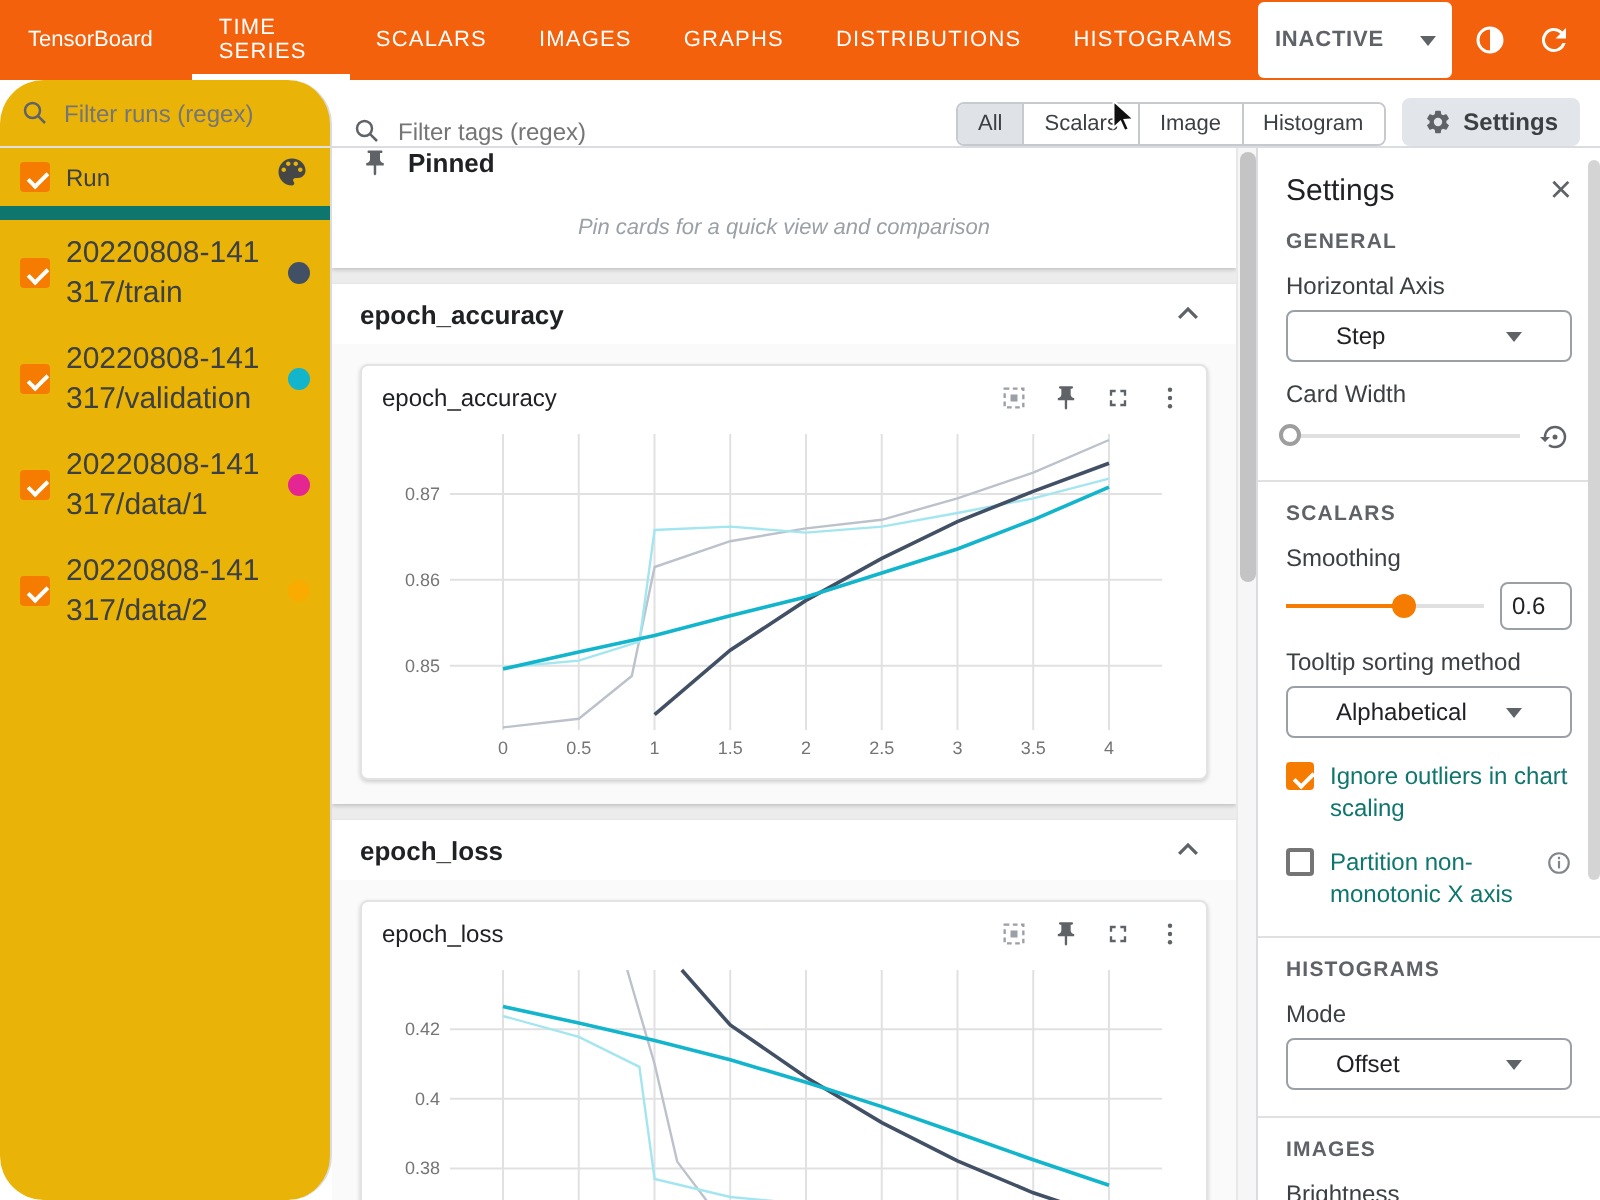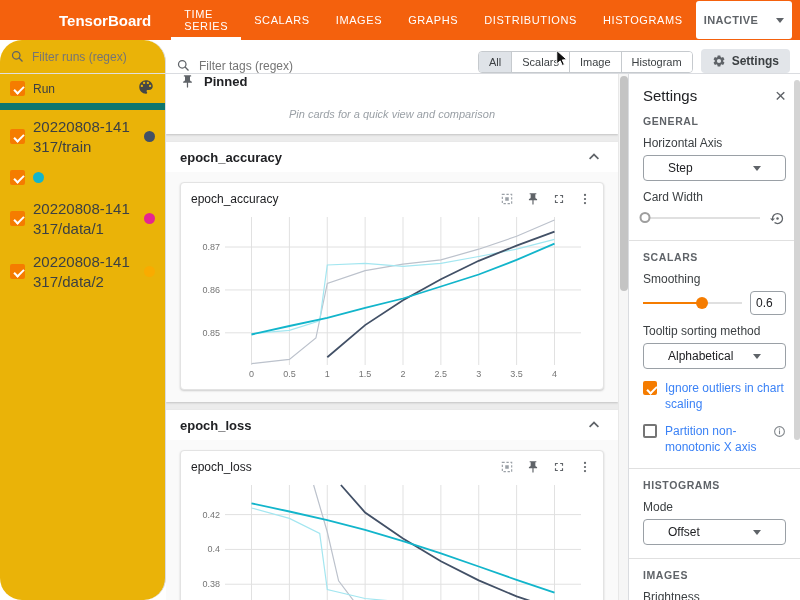--- a/index.html
+++ b/index.html
@@ -1,21 +1,21 @@
 <!DOCTYPE html>
 <html><head>
 <meta charset="utf-8">
 <style>
   * { margin:0; padding:0; box-sizing:border-box; }
   html,body { width:800px; height:600px; overflow:hidden; }
   body { font-family:"Liberation Sans","DejaVu Sans",sans-serif; background:#fff; position:relative; }
 
   
   .topbar { height:40px; background:#f4610d; display:flex; align-items:stretch; color:#fff; padding:0 10px 0 14px; }
-  .logo { font-size:15px; font-weight:bold; display:flex; align-items:center; margin-right:20px;margin-left:45px; }
+  .logo { font-size:11px; font-weight:normal; display:flex; align-items:center; margin-right:20px; }
   .tabs { display:flex; align-items:stretch; }
   .tab { display:flex; align-items:center; padding:0 13px; font-size:11px; letter-spacing:.6px; cursor:pointer; }
   .tab.active { border-bottom:3px solid #fff; padding-top:3px; }
   .topbar-right { margin-left:auto; display:flex; align-items:center; gap:6px; }
   .status-select { background:#fff; color:#5f6368; font-size:11px; font-weight:bold; letter-spacing:.4px;
                    height:38px; border-radius:3px; display:flex; align-items:center; gap:18px; padding:0 8px; cursor:pointer; }
   .caret-down { width:0; height:0; border-left:4px solid transparent; border-right:4px solid transparent; border-top:5px solid #5f6368; }
   .hicon { width:26px; height:26px; display:flex; align-items:center; justify-content:center; cursor:pointer; }
 
   
@@ -83,21 +83,21 @@
             justify-content:space-between; padding:0 24px; font-size:12px; color:#202124; cursor:pointer; }
   .slider-row { display:flex; align-items:center; gap:8px; margin-top:2px; }
   .slider { position:relative; flex:1; height:14px; cursor:pointer; }
   .slider-track { position:absolute; top:6px; left:0; right:0; height:2px; background:#e0e0e0; }
   .slider-fill { position:absolute; top:6px; left:0; height:2px; background:#f57c00; }
   .slider-thumb { position:absolute; top:1px; width:12px; height:12px; border-radius:50%; background:#f57c00; transform:translateX(-50%); }
   .slider.gray .slider-fill { background:#bdbdbd; }
   .slider.gray .slider-thumb { background:#fff; border:2px solid #9e9e9e; width:11px; height:11px; }
   .num-input { width:36px; height:24px; border:1px solid #9aa0a6; border-radius:4px; font-size:12px; color:#202124;
                padding:0 5px; font-family:inherit; }
-  .cbrow { display:flex; align-items:flex-start; gap:8px; margin-top:12px; font-size:12px; color:#3b82f6; line-height:1.3; cursor:pointer; }
+  .cbrow { display:flex; align-items:flex-start; gap:8px; margin-top:12px; font-size:12px; color:#0f766e; line-height:1.3; cursor:pointer; }
   .sdivider { height:1px; background:#e0e0e0; margin:13px -14px 3px; }
   .reset-btn { width:18px; height:18px; display:flex; align-items:center; justify-content:center; cursor:pointer; flex:none; }
   .settings-scroll { position:absolute; right:0; top:6px; width:6px; height:360px; background:#d4d4d4; border-radius:3px; }
 
   .cursor-overlay { position:absolute; left:553px; top:49px; z-index:99; pointer-events:none; }
 </style>
 </head>
 <body>
 
 <header class="topbar">
@@ -149,20 +149,21 @@
           </svg>
       </span>
     </div>
     <div class="run-row">
       <span class="cb checked"></span>
       <span class="run-name">20220808-141317/train</span>
       <span class="dot" style="background-color: rgb(66, 80, 102);"></span>
     </div>
     <div class="run-row">
       <span class="cb checked"></span>
+      <span class="run-name">20220808-141317/validation</span>
       <span class="dot" style="background-color: rgb(18, 181, 203);"></span>
     </div>
     <div class="run-row">
       <span class="cb checked"></span>
       <span class="run-name">20220808-141317/data/1</span>
       <span class="dot" style="background-color: rgb(229, 37, 146);"></span>
     </div>
     <div class="run-row">
       <span class="cb checked"></span>
       <span class="run-name">20220808-141317/data/2</span>

